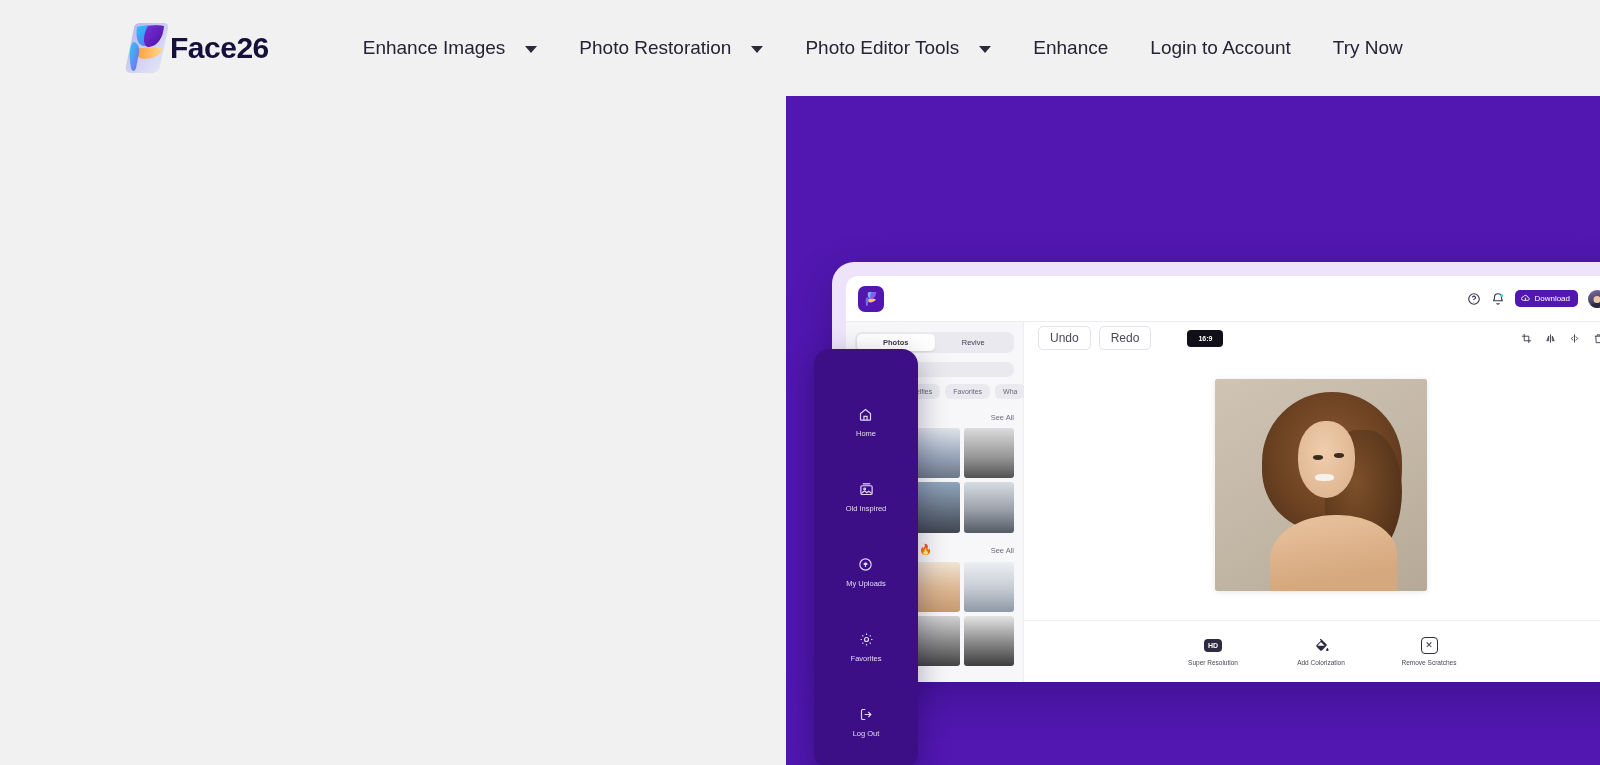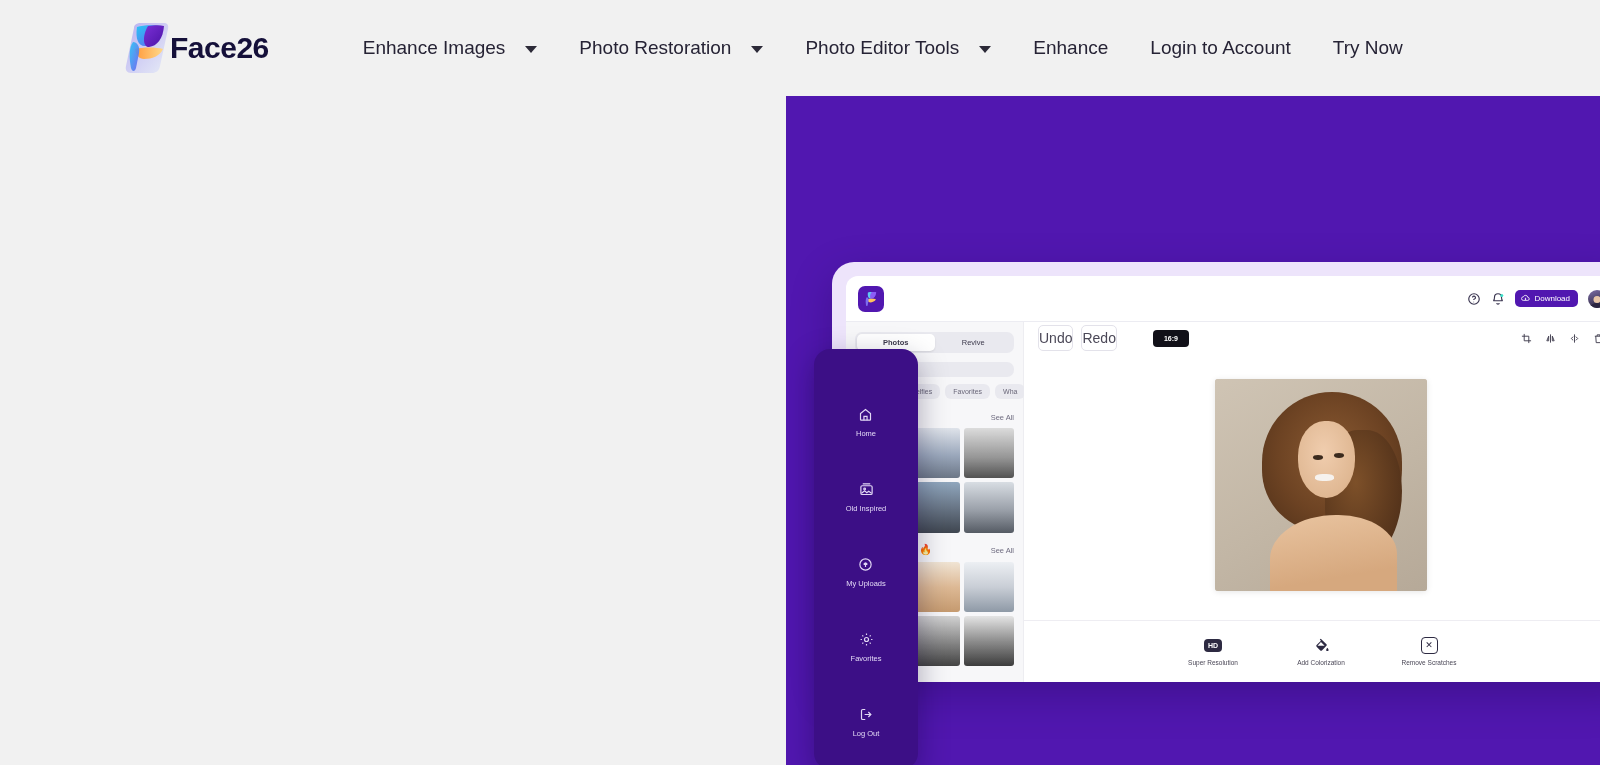--- a/index.html
+++ b/index.html
@@ -135,22 +135,22 @@
   .bottom-btns {
     margin-top: auto; display: flex; gap: 6px; padding: 8px 0 10px 0;
   }
 
   
   .editor { flex: 1; display: flex; flex-direction: column; background: #fff; position: relative; }
   .editor-toolbar {
     height: 32px; display: flex; align-items: center; padding: 0 14px; gap: 8px;
   }
   .tbtn {
-    font-size: 14px; color: #4b4857; border: 1px solid #e3e2ea;
-    border-radius: 5px; padding: 4px 0; background: #fff;
+    font-size: 12px; color: #4b4857; border: 1px solid #e3e2ea;
+    border-radius: 5px; padding: 4px 11px; background: #fff;
   }
   .ratio-badge {
     background: #111018; color: #fff; font-size: 7px; font-weight: bold;
     border-radius: 4px; padding: 5px 11px; margin-left: 28px;
   }
   .tools-right { margin-left: auto; display: flex; gap: 13px; align-items: center; color: #3c394a; }
   .canvas { flex: 1; display: flex; align-items: center; justify-content: center; padding-bottom: 4px; }
   .photo {
     width: 212px; height: 212px; border-radius: 3px; overflow: hidden;
     position: relative; background: #cdc2b3;

